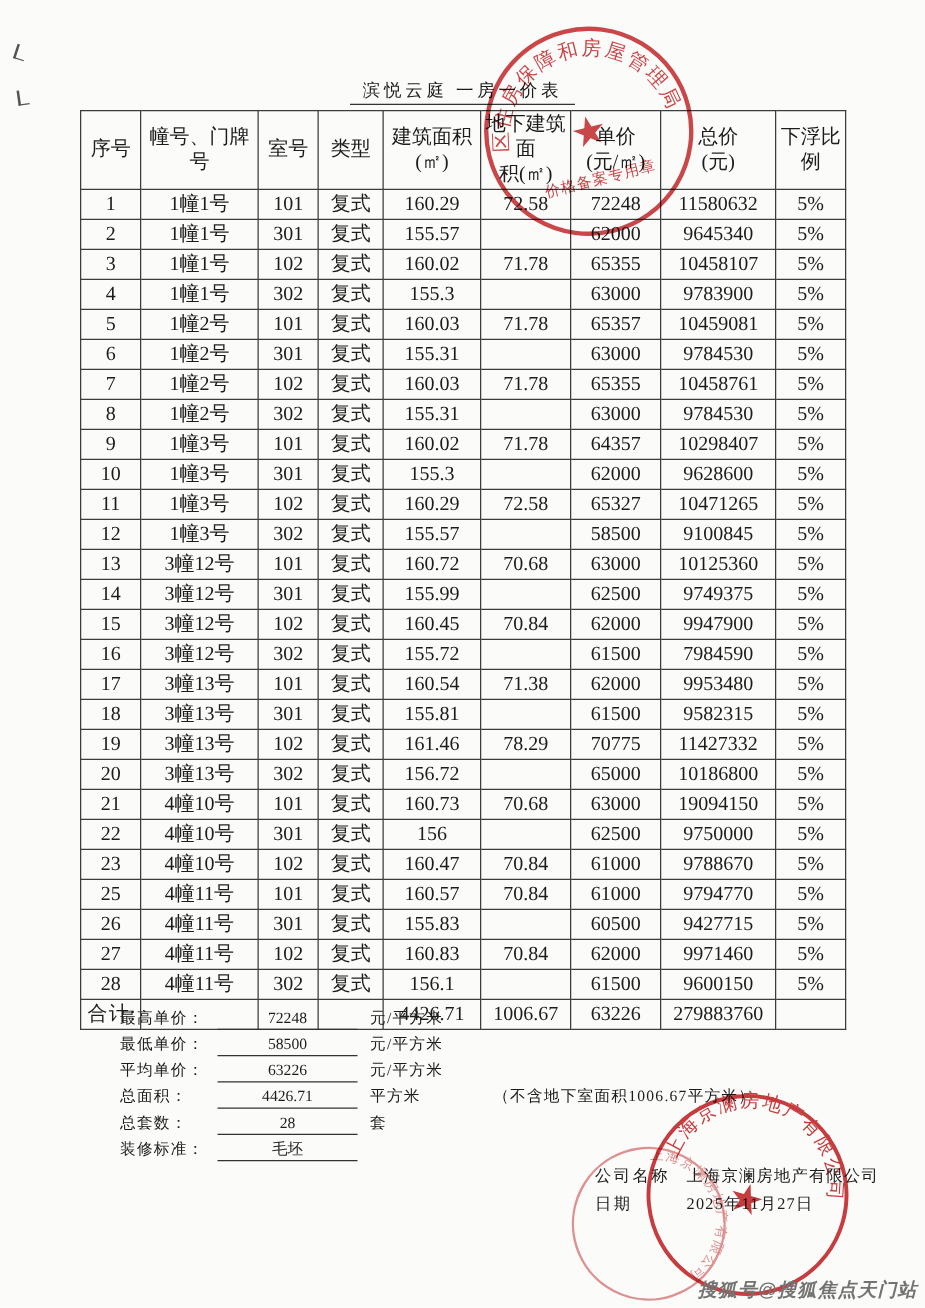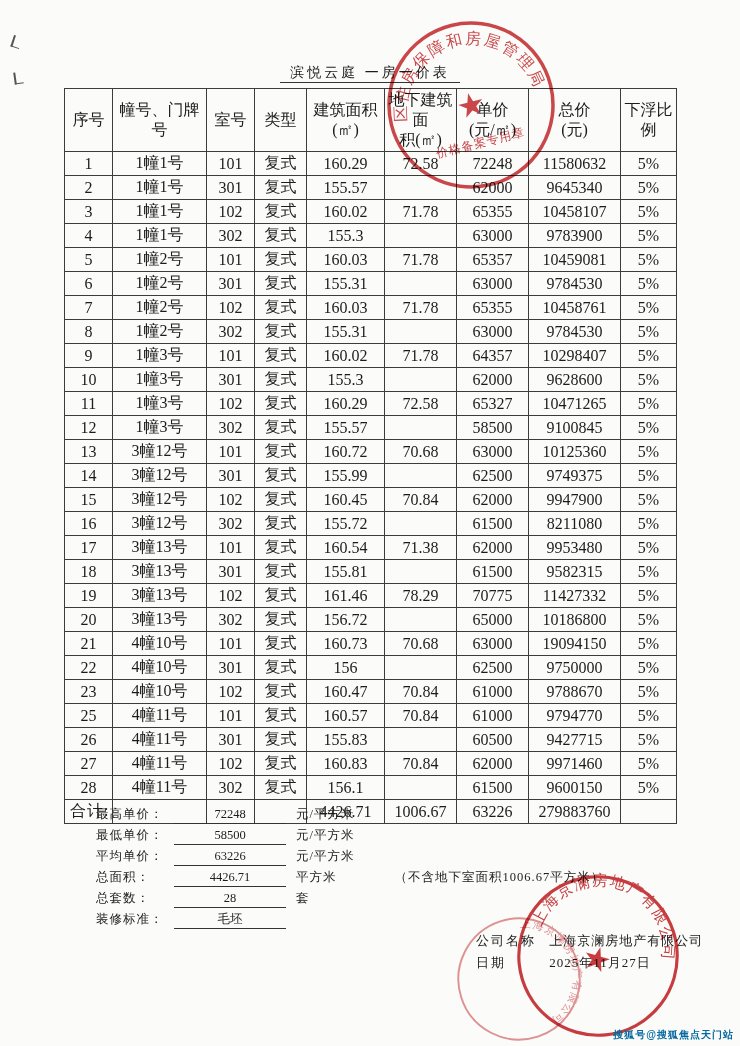--- a/index.html
+++ b/index.html
@@ -43,21 +43,21 @@
   .f-value{letter-spacing:1px;}
   
   .stamp{position:absolute;mix-blend-mode:multiply;pointer-events:none;}
   .stamp-top{left:376px;top:10px;opacity:.85;}
   .stamp-bottom{left:498px;top:866px;opacity:.9;}
   .stamp-partial{left:414px;top:912px;opacity:.5;}
   
   .watermark{
     position:absolute;right:6px;bottom:4px;
     font-family:"Liberation Sans","DejaVu Sans",sans-serif;
-    font-size:10px;font-weight:bold;color:#0369a1;letter-spacing:1px;
+    font-size:15px;font-weight:bold;color:#737373;letter-spacing:1px;font-style:italic;
   }
 </style>
 </head>
 <body>
 
 <div class="page">
 
   <div class="artifact a1"></div>
   <div class="artifact a2"></div>
 
@@ -261,21 +261,21 @@
           <td>5%</td>
         </tr>
         <tr>
           <td>16</td>
           <td>3幢12号</td>
           <td>302</td>
           <td>复式</td>
           <td>155.72</td>
           <td></td>
           <td>61500</td>
-          <td>8211080</td>
+          <td>7984590</td>
           <td>5%</td>
         </tr>
         <tr>
           <td>17</td>
           <td>3幢13号</td>
           <td>101</td>
           <td>复式</td>
           <td>160.54</td>
           <td>71.38</td>
           <td>62000</td>

